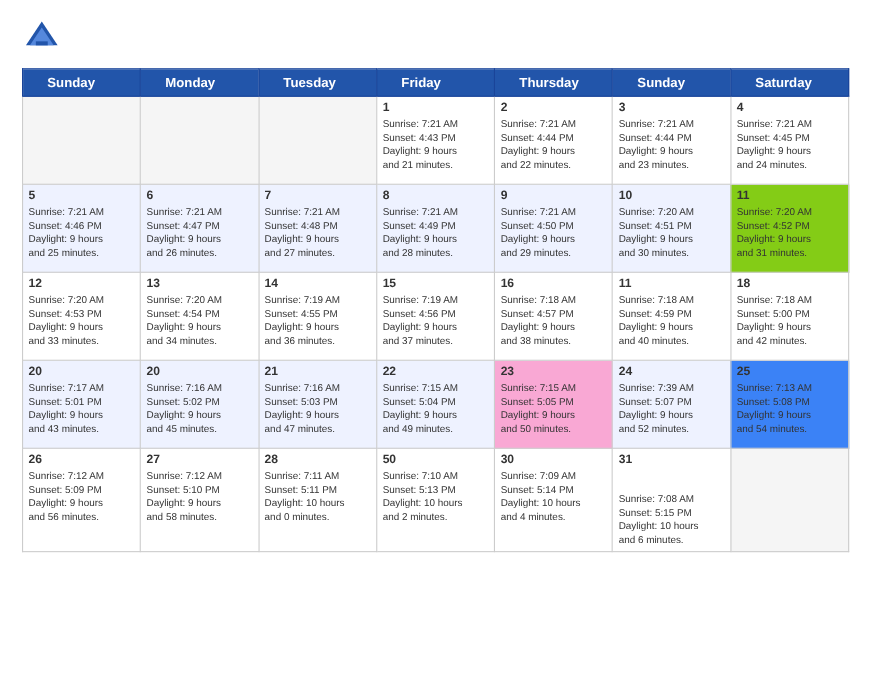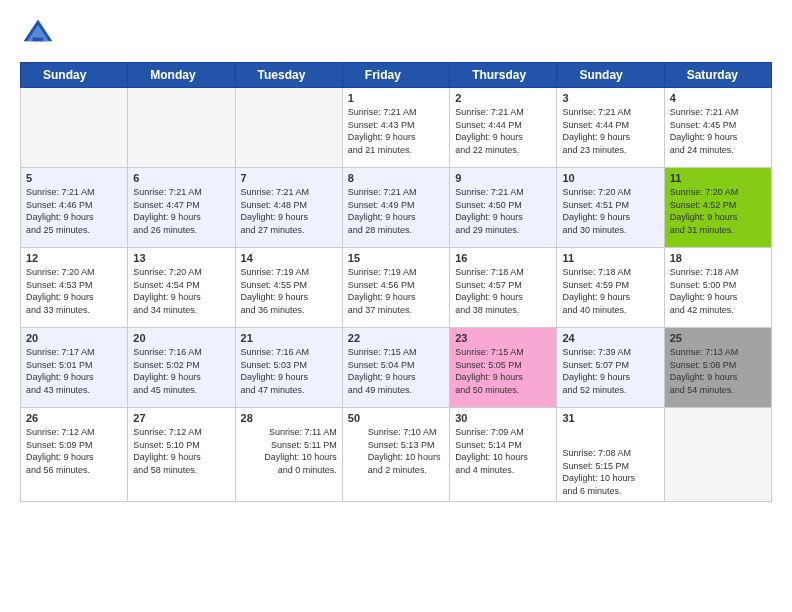--- a/index.html
+++ b/index.html
@@ -310,21 +310,21 @@
 Daylight: 9 hours
 and 50 minutes.</div>
           </td>
           <td style="background: rgb(238, 242, 255);">
             <span class="day-num">24</span>
             <div class="day-info" style="white-space: pre-line;">Sunrise: 7:39 AM
 Sunset: 5:07 PM
 Daylight: 9 hours
 and 52 minutes.</div>
           </td>
-          <td style="background: #a3a3a3;">
+          <td style="background: #3b82f6;">
             <span class="day-num">25</span>
             <div class="day-info" style="white-space: pre-line;">Sunrise: 7:13 AM
 Sunset: 5:08 PM
 Daylight: 9 hours
 and 54 minutes.</div>
           </td>
         </tr>
         <tr class="week-row">
           <td>
             <span class="day-num">26</span>
@@ -335,28 +335,28 @@
           </td>
           <td>
             <span class="day-num">27</span>
             <div class="day-info" style="white-space: pre-line;">Sunrise: 7:12 AM
 Sunset: 5:10 PM
 Daylight: 9 hours
 and 58 minutes.</div>
           </td>
           <td>
             <span class="day-num">28</span>
-            <div class="day-info" style="white-space: pre-line; text-align: right;">Sunrise: 7:11 AM
+            <div class="day-info" style="white-space: pre-line;">Sunrise: 7:11 AM
 Sunset: 5:11 PM
 Daylight: 10 hours
 and 0 minutes.</div>
           </td>
           <td>
             <span class="day-num">50</span>
-            <div class="day-info" style="white-space: pre-line; margin-left: 20px;">Sunrise: 7:10 AM
+            <div class="day-info" style="white-space: pre-line;">Sunrise: 7:10 AM
 Sunset: 5:13 PM
 Daylight: 10 hours
 and 2 minutes.</div>
           </td>
           <td>
             <span class="day-num">30</span>
             <div class="day-info" style="white-space: pre-line;">Sunrise: 7:09 AM
 Sunset: 5:14 PM
 Daylight: 10 hours
 and 4 minutes.</div>

